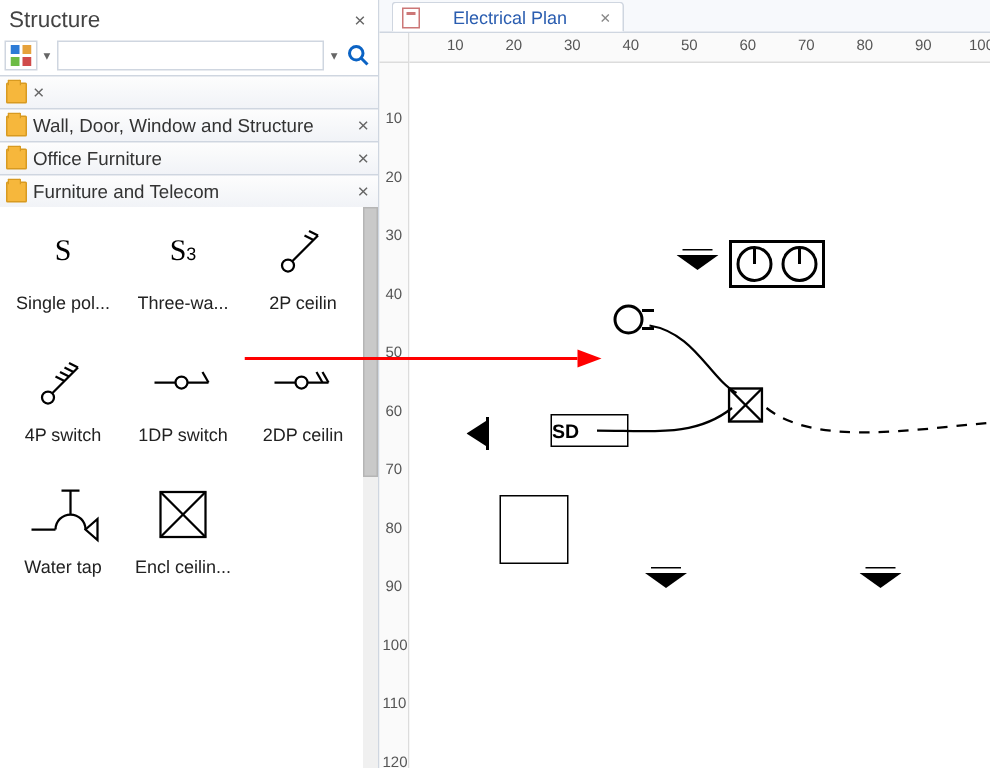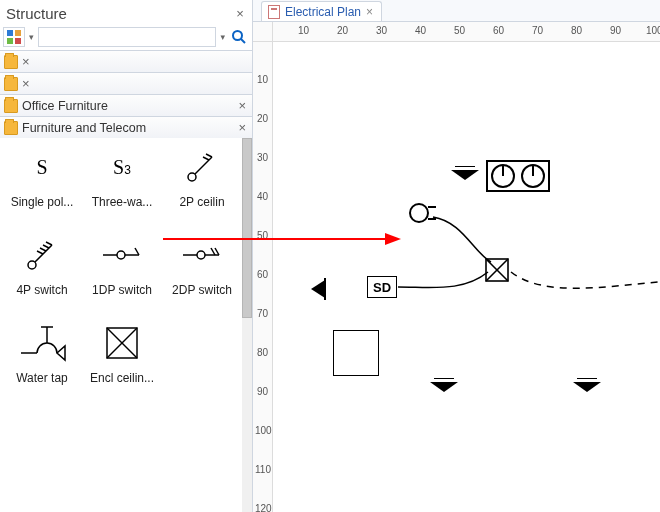--- a/index.html
+++ b/index.html
@@ -28,21 +28,21 @@
   .shapes-scroll { position:absolute; inset:0 10px 0 0; display:grid; grid-template-columns: repeat(3,1fr); grid-auto-rows: 88px; padding:4px 0 0 2px; }
   .shape-cell { display:flex; flex-direction:column; align-items:center; justify-content:flex-start; }
   .shape-thumb { width:60px; height:50px; display:flex; align-items:center; justify-content:center; }
   .shape-label { font-size: 12px; color:#222; margin-top:3px; max-width:68px; white-space:nowrap; overflow:hidden; text-overflow:ellipsis; text-align:center;}
   .scrollbar { position:absolute; right:0; top:0; bottom:0; width:10px; background:#f0f0f0;}
   .scrollbar .thumb { position:absolute; left:0; right:0; top:0; height:180px; background:#c9c9c9; border:1px solid #b5b5b5;}
 
   
   .stage { flex:1; display:flex; flex-direction:column; position:relative; }
   .tab-bar { height:22px; display:flex; align-items:flex-end; padding-left:8px; border-bottom:1px solid #cfd6e0; background:#f7f9fc;}
-  .tab { height:20px; display:flex; align-items:center; gap:5px; padding:0 8px 0 6px; border:1px solid #cfd6e0; border-bottom:none; background:#fff; font-size:12px; color:#2a5db0; border-radius:3px 3px 0 0;}
+  .tab { height:20px; display:flex; align-items:center; gap:22px; padding:0 8px 0 6px; border:1px solid #cfd6e0; border-bottom:none; background:#fff; font-size:12px; color:#2a5db0; border-radius:3px 3px 0 0;}
   .tab .doc-ic { width:12px; height:14px; background:#fff; border:1px solid #c77; position:relative;}
   .tab .doc-ic::after{content:""; position:absolute; top:2px; left:2px; right:2px; height:2px; background:#c77;}
   .tab-x { color:#888; font-size:12px; }
 
   .ruler-corner { position:absolute; left:0; top:22px; width:20px; height:20px; background:#fafafa; border-right:1px solid #dcdcdc; border-bottom:1px solid #dcdcdc; }
   .ruler-h { position:absolute; left:20px; right:0; top:22px; height:20px; background:#fafafa; border-bottom:1px solid #dcdcdc; }
   .ruler-v { position:absolute; left:0; top:42px; width:20px; bottom:0; background:#fafafa; border-right:1px solid #dcdcdc; }
   .tick-h, .tick-v { position:absolute; font-size:10px; color:#555; }
 
   .canvas { position:absolute; left:20px; top:42px; right:0; bottom:0; background:#fff; }
@@ -77,20 +77,21 @@
       </svg>
     </div>
   </div>
 
   <div class="cat-row">
     <div class="folder-ic"></div>
     <div class="cat-x">×</div>
   </div>
   <div class="cat-row">
     <div class="folder-ic"></div>
+    <div class="cat-label">Wall, Door, Window and Structure</div>
     <div class="cat-x">×</div>
   </div>
   <div class="cat-row">
     <div class="folder-ic"></div>
     <div class="cat-label">Office Furniture</div>
     <div class="cat-x">×</div>
   </div>
   <div class="cat-row">
     <div class="folder-ic"></div>
     <div class="cat-label">Furniture and Telecom</div>
@@ -152,21 +153,21 @@
       <div class="shape-cell">
         <div class="shape-thumb">
             <svg width="46" height="30" viewBox="0 0 46 30">
               <line x1="4" y1="15" x2="18" y2="15" stroke="#000" stroke-width="1.5"></line>
               <circle cx="22" cy="15" r="4" fill="none" stroke="#000" stroke-width="1.5"></circle>
               <line x1="26" y1="15" x2="40" y2="15" stroke="#000" stroke-width="1.5"></line>
               <line x1="40" y1="15" x2="36" y2="8" stroke="#000" stroke-width="1.5"></line>
               <line x1="36" y1="15" x2="32" y2="8" stroke="#000" stroke-width="1.5"></line>
             </svg>
           </div>
-        <div class="shape-label">2DP switch</div>
+        <div class="shape-label">2DP ceilin</div>
       </div>
       <div class="shape-cell">
         <div class="shape-thumb">
             <svg width="50" height="40" viewBox="0 0 50 40">
               <line x1="4" y1="30" x2="20" y2="30" stroke="#000" stroke-width="1.5"></line>
               <path d="M20 30 A10 10 0 0 1 40 30" fill="none" stroke="#000" stroke-width="1.5"></path>
               <polygon points="40,30 48,23 48,37" fill="none" stroke="#000" stroke-width="1.5"></polygon>
               <line x1="30" y1="4" x2="30" y2="20" stroke="#000" stroke-width="1.5"></line>
               <line x1="24" y1="4" x2="36" y2="4" stroke="#000" stroke-width="1.5"></line>
             </svg>
@@ -263,21 +264,21 @@
       <path d="M5 85 C40 85 70 90 95 70" fill="none" stroke="#000" stroke-width="1.5"></path>
       <path d="M118 70 C150 95 210 85 265 80" fill="none" stroke="#000" stroke-width="1.5" stroke-dasharray="7 6"></path>
     </svg>
 
     <svg class="ph" style="left:212px;top:216px" width="24" height="24">
         <rect x="1" y="1" width="22" height="22" fill="none" stroke="#000" stroke-width="1.6"></rect>
         <line x1="1" y1="1" x2="23" y2="23" stroke="#000" stroke-width="1.6"></line>
         <line x1="23" y1="1" x2="1" y2="23" stroke="#000" stroke-width="1.6"></line>
       </svg>
 
-    <div class="ph" style="left:94px;top:234px;width:30px;height:22px;border:1.6px solid #000;display:flex;align-items:center;justify-content:center;font:bold 13px Arial">
+    <div class="ph" style="left:94px;top:234px;width:52px;height:22px;border:1.6px solid #000;display:flex;align-items:center;font:bold 13px Arial">
         <span>SD</span>
       </div>
 
     <svg class="ph" style="left:38px;top:236px" width="18" height="22">
         <polygon points="0,11 14,2 14,20" fill="#000"></polygon>
         <line x1="14" y1="0" x2="14" y2="22" stroke="#000" stroke-width="2"></line>
       </svg>
 
     <div class="ph" style="left:60px;top:288px;width:46px;height:46px;border:1.6px solid #000"></div>
 

